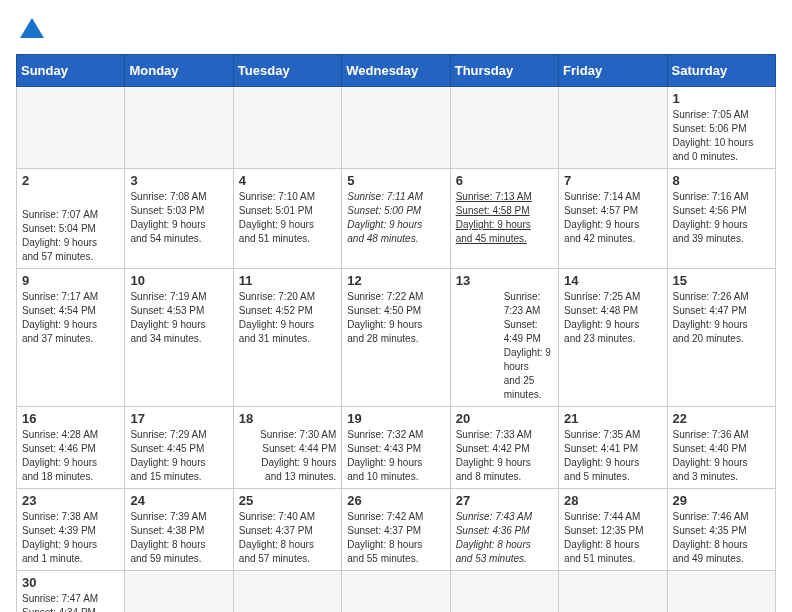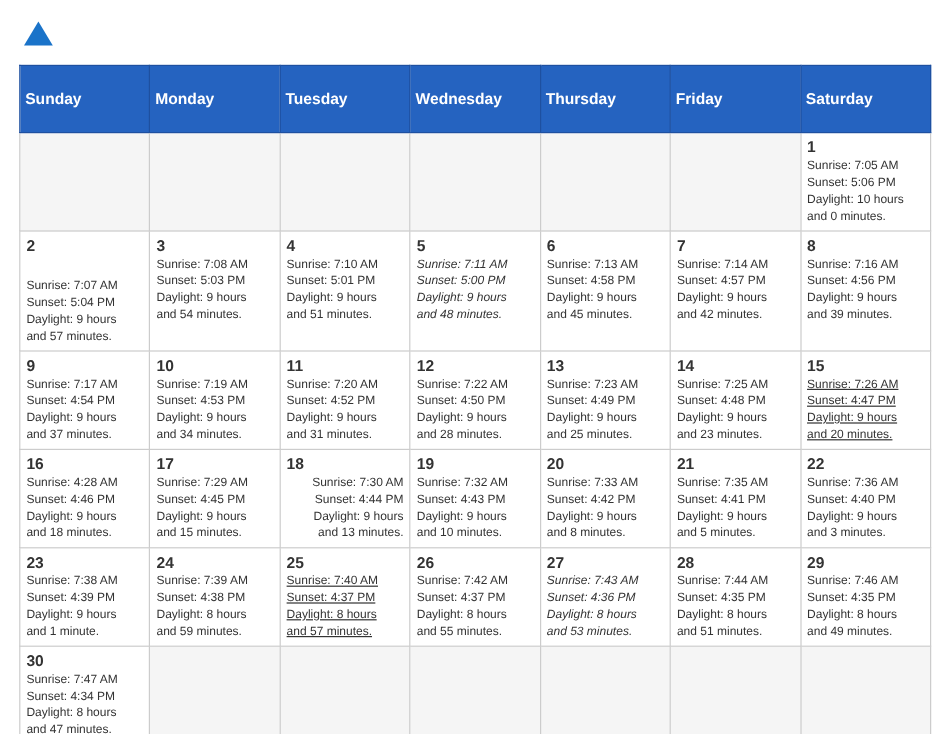--- a/index.html
+++ b/index.html
@@ -46,21 +46,21 @@
     .calendar {
       width: 100%;
       border-collapse: collapse;
       border: 1px solid #ccc;
     }
     .calendar th {
       background: #2563c0;
       color: #fff;
       font-size: 13px;
       font-weight: bold;
-      padding: 20px 4px;
+      padding: 8px 4px;
       text-align: left;
       border: 1px solid #1e50a0;
     }
     .calendar td {
       border: 1px solid #ccc;
       vertical-align: top;
       padding: 4px 5px;
       width: calc(100% / 7);
       height: 78px;
       font-size: 10.5px;
@@ -157,21 +157,21 @@
         </td>
         <td>
           <div class="day-number">5</div>
           <div class="day-info" style="white-space: pre-line; font-style: italic;">Sunrise: 7:11 AM
 Sunset: 5:00 PM
 Daylight: 9 hours
 and 48 minutes.</div>
         </td>
         <td>
           <div class="day-number">6</div>
-          <div class="day-info" style="white-space: pre-line;">Sunrise: 7:13 AM
+          <div class="day-info" style="white-space: pre-line; text-decoration: underline;">Sunrise: 7:13 AM
 Sunset: 4:58 PM
 Daylight: 9 hours
 and 45 minutes.</div>
         </td>
         <td>
           <div class="day-number">7</div>
           <div class="day-info" style="white-space: pre-line;">Sunrise: 7:14 AM
 Sunset: 4:57 PM
 Daylight: 9 hours
 and 42 minutes.</div>
@@ -208,35 +208,35 @@
         </td>
         <td>
           <div class="day-number">12</div>
           <div class="day-info" style="white-space: pre-line;">Sunrise: 7:22 AM
 Sunset: 4:50 PM
 Daylight: 9 hours
 and 28 minutes.</div>
         </td>
         <td>
           <div class="day-number">13</div>
-          <div class="day-info" style="white-space: pre-line;">Sunrise: 7:23 AM
+          <div class="day-info" style="white-space: pre-line; margin-left: 48px;">Sunrise: 7:23 AM
 Sunset: 4:49 PM
 Daylight: 9 hours
 and 25 minutes.</div>
         </td>
         <td>
           <div class="day-number">14</div>
           <div class="day-info" style="white-space: pre-line;">Sunrise: 7:25 AM
 Sunset: 4:48 PM
 Daylight: 9 hours
 and 23 minutes.</div>
         </td>
         <td>
           <div class="day-number">15</div>
-          <div class="day-info" style="white-space: pre-line; text-decoration: underline;">Sunrise: 7:26 AM
+          <div class="day-info" style="white-space: pre-line;">Sunrise: 7:26 AM
 Sunset: 4:47 PM
 Daylight: 9 hours
 and 20 minutes.</div>
         </td>
       </tr>
       <tr>
         <td>
           <div class="day-number">16</div>
           <div class="day-info" style="white-space: pre-line;">Sunrise: 4:28 AM
 Sunset: 4:46 PM
@@ -296,21 +296,21 @@
         </td>
         <td>
           <div class="day-number">24</div>
           <div class="day-info" style="white-space: pre-line;">Sunrise: 7:39 AM
 Sunset: 4:38 PM
 Daylight: 8 hours
 and 59 minutes.</div>
         </td>
         <td>
           <div class="day-number">25</div>
-          <div class="day-info" style="white-space: pre-line; text-decoration: underline;">Sunrise: 7:40 AM
+          <div class="day-info" style="white-space: pre-line;">Sunrise: 7:40 AM
 Sunset: 4:37 PM
 Daylight: 8 hours
 and 57 minutes.</div>
         </td>
         <td>
           <div class="day-number">26</div>
           <div class="day-info" style="white-space: pre-line;">Sunrise: 7:42 AM
 Sunset: 4:37 PM
 Daylight: 8 hours
 and 55 minutes.</div>
@@ -318,21 +318,21 @@
         <td>
           <div class="day-number">27</div>
           <div class="day-info" style="white-space: pre-line; font-style: italic;">Sunrise: 7:43 AM
 Sunset: 4:36 PM
 Daylight: 8 hours
 and 53 minutes.</div>
         </td>
         <td>
           <div class="day-number">28</div>
           <div class="day-info" style="white-space: pre-line;">Sunrise: 7:44 AM
-Sunset: 4:35 PM
+Sunset: 12:35 PM
 Daylight: 8 hours
 and 51 minutes.</div>
         </td>
         <td>
           <div class="day-number">29</div>
           <div class="day-info" style="white-space: pre-line;">Sunrise: 7:46 AM
 Sunset: 4:35 PM
 Daylight: 8 hours
 and 49 minutes.</div>
         </td>

